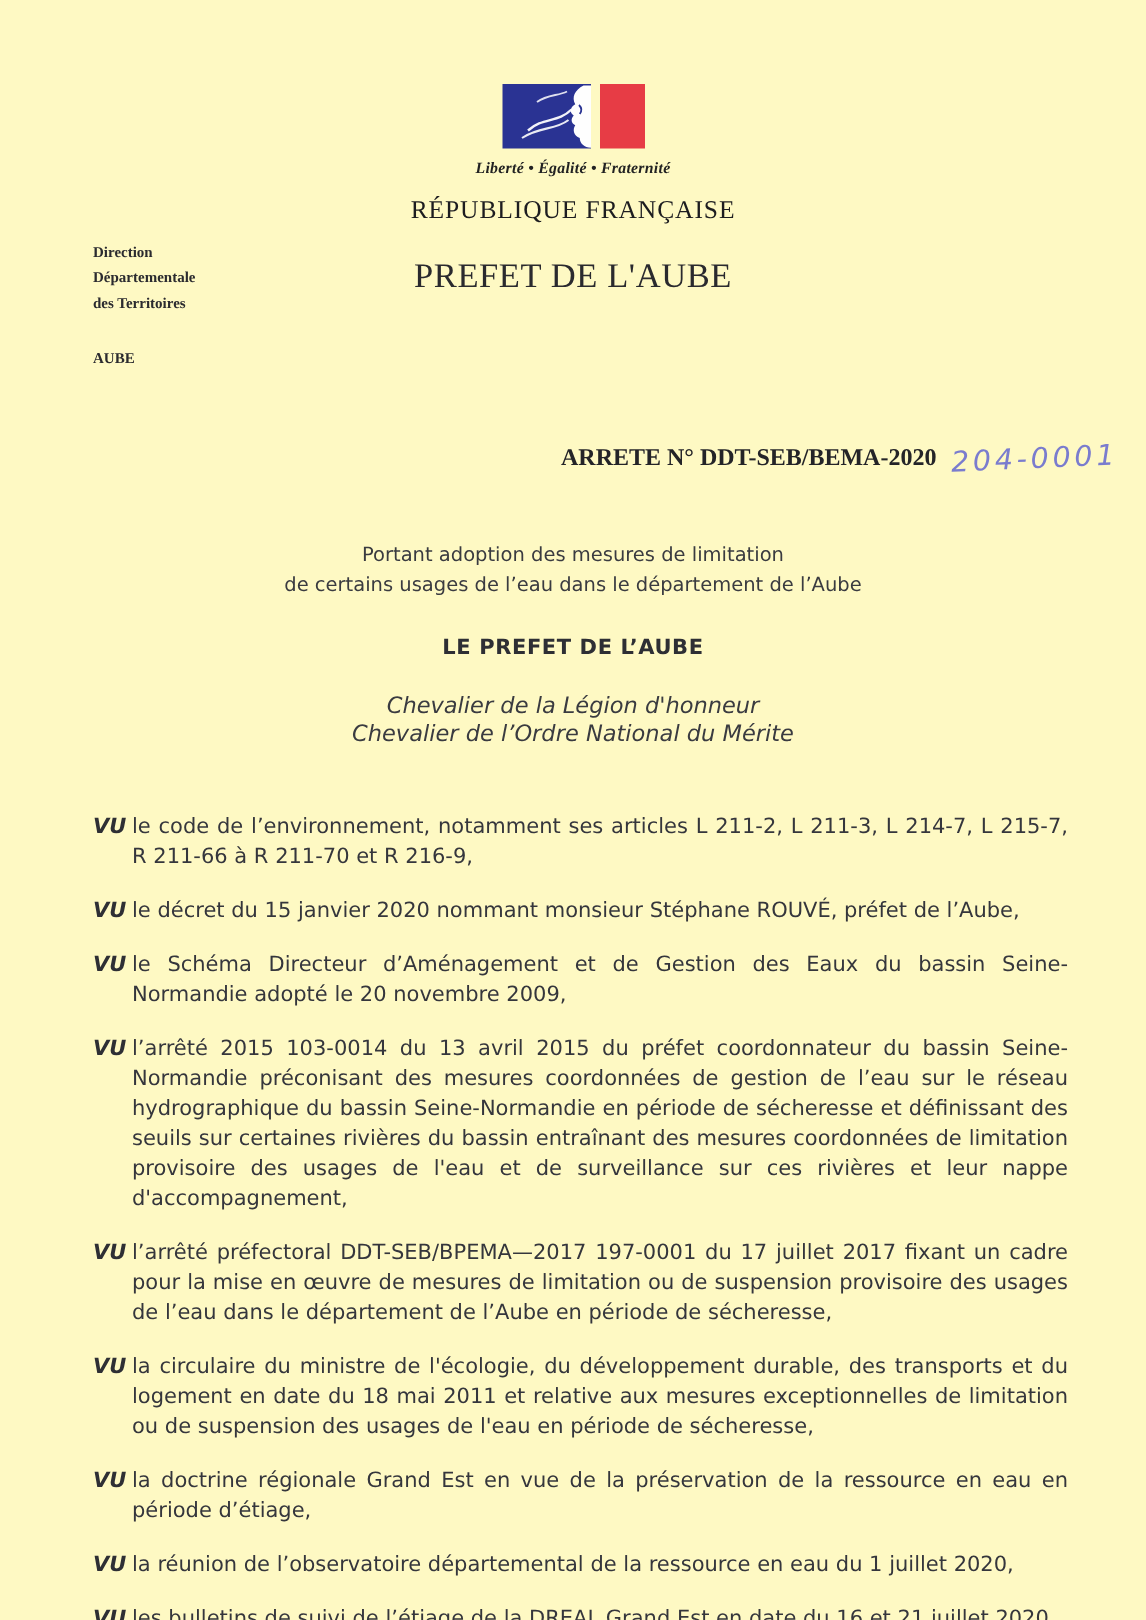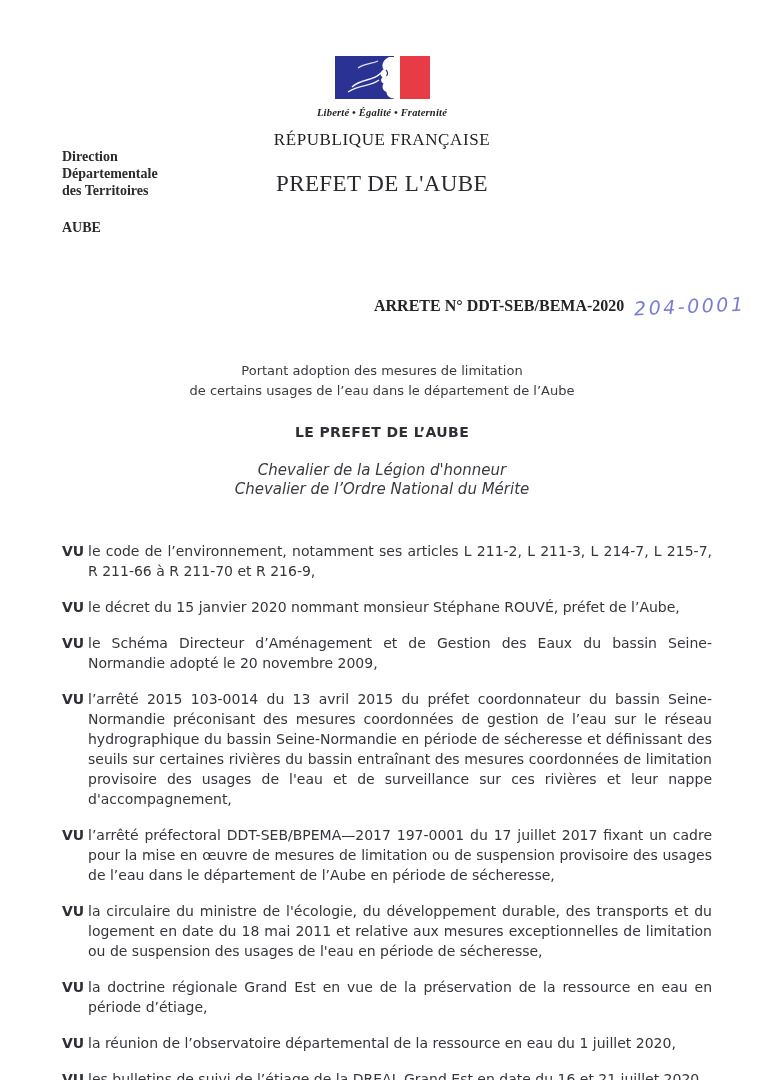--- a/index.html
+++ b/index.html
@@ -1,20 +1,20 @@
 <!DOCTYPE html>
 <html lang="fr"><head>
 <meta charset="utf-8">
 <style>
   html,body{margin:0;padding:0;background:#888;}
   .page{
     position:relative;
     width:764px;height:1080px;
     margin:0 auto;
-    background:#ffffff;
+    background:#fef9c3;
     font-family:"DejaVu Sans",sans-serif;
     color:#33343a;
     overflow:hidden;
     box-sizing:border-box;
   }
   
   .top-center{
     padding-top:56px;
     text-align:center;
   }
@@ -39,24 +39,24 @@
   .prefet-line{
     font-family:Liberation Serif, serif;
     font-size:23px;
     color:#2a2a2e;
     margin-top:21px;
     letter-spacing:.4px;
   }
   
   .direction{
     position:absolute;
-    left:62px;top:148px;
-    font-family:"Liberation Serif",serif;
-    font-weight:bold;
-    font-size:14px;
+    left:62px;top:160px;
+    font-family:"Liberation Serif",serif;
+    font-weight:bold;
+    font-size:10px;
     line-height:17px;
     color:#2b2b2f;
   }
   .dept{margin-top:20px;}
   
   .arrete-row{
     margin-top:96px;
     margin-left:358px;
     display:flex;
     align-items:baseline;
@@ -114,20 +114,21 @@
     display:flex;
     margin-bottom:16px;
     font-size:14px;
     line-height:20px;
     color:#35363c;
   }
   .vu-label{
     flex:0 0 26px;
     font-weight:bold;
     color:#2e2f34;
+    font-style:italic;
   }
   .vu-text{
     flex:1;
     text-align:justify;
   }
 </style>
 </head>
 <body>
 
 <div class="page">

